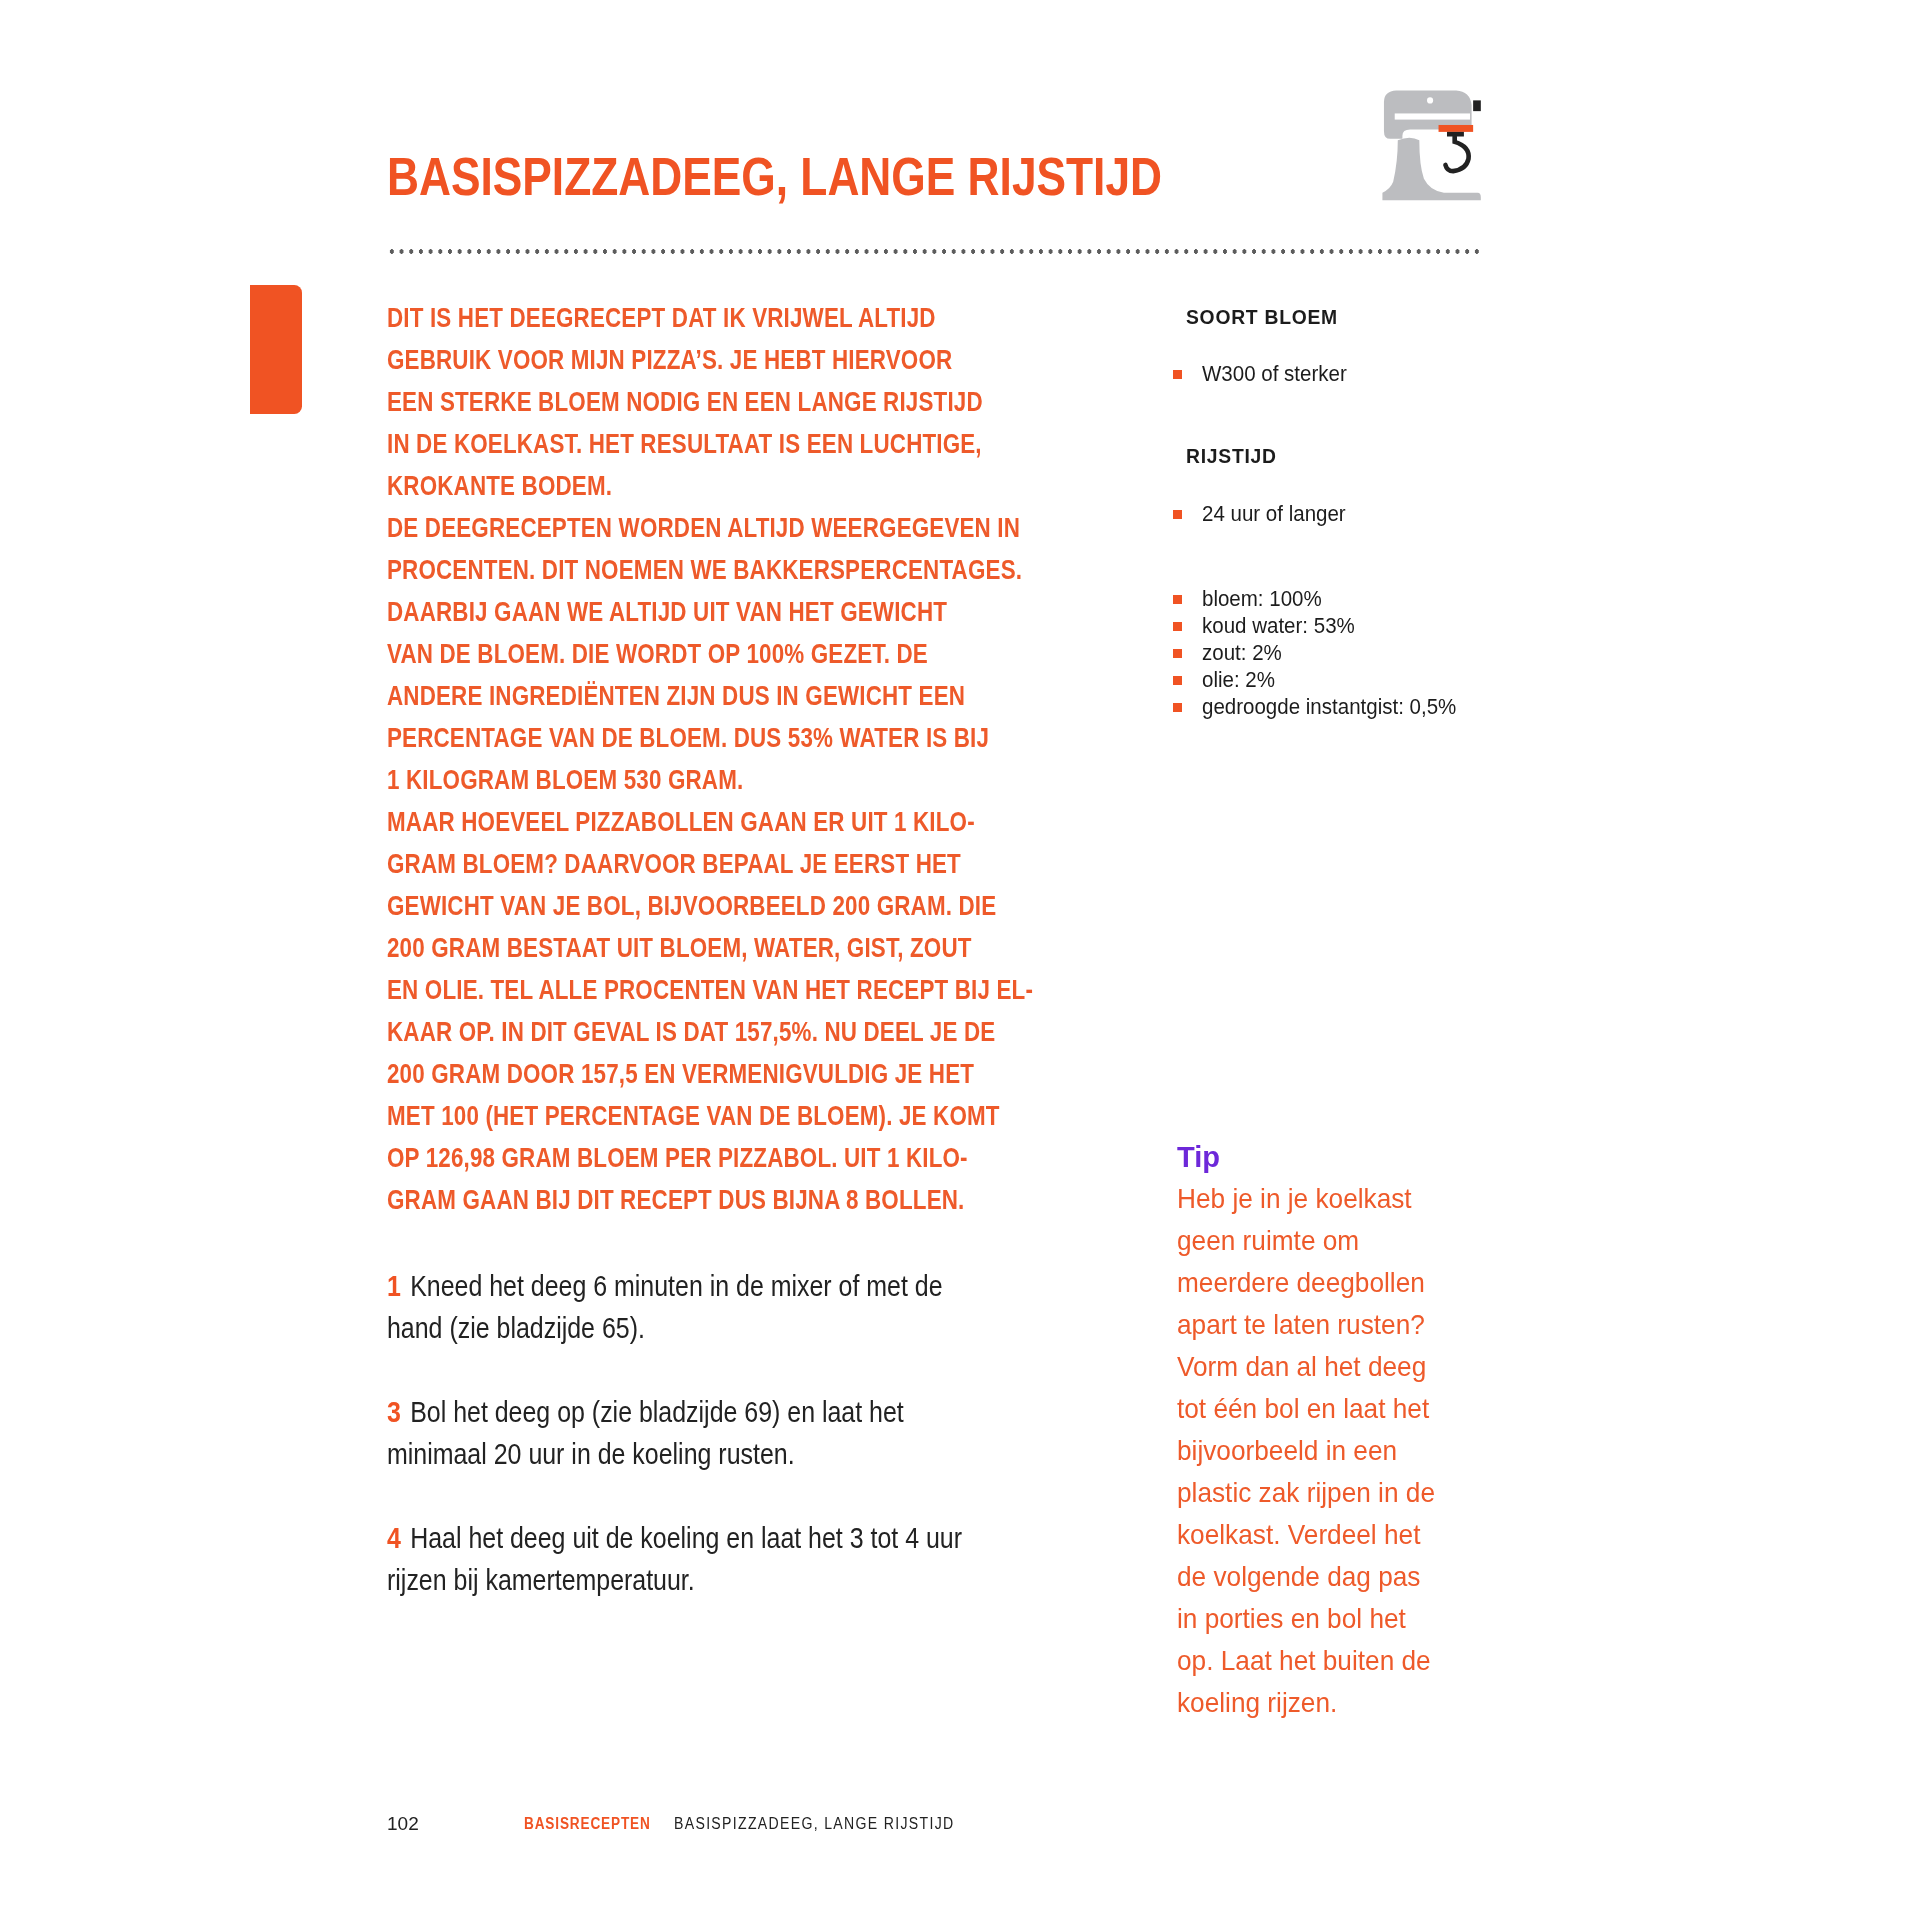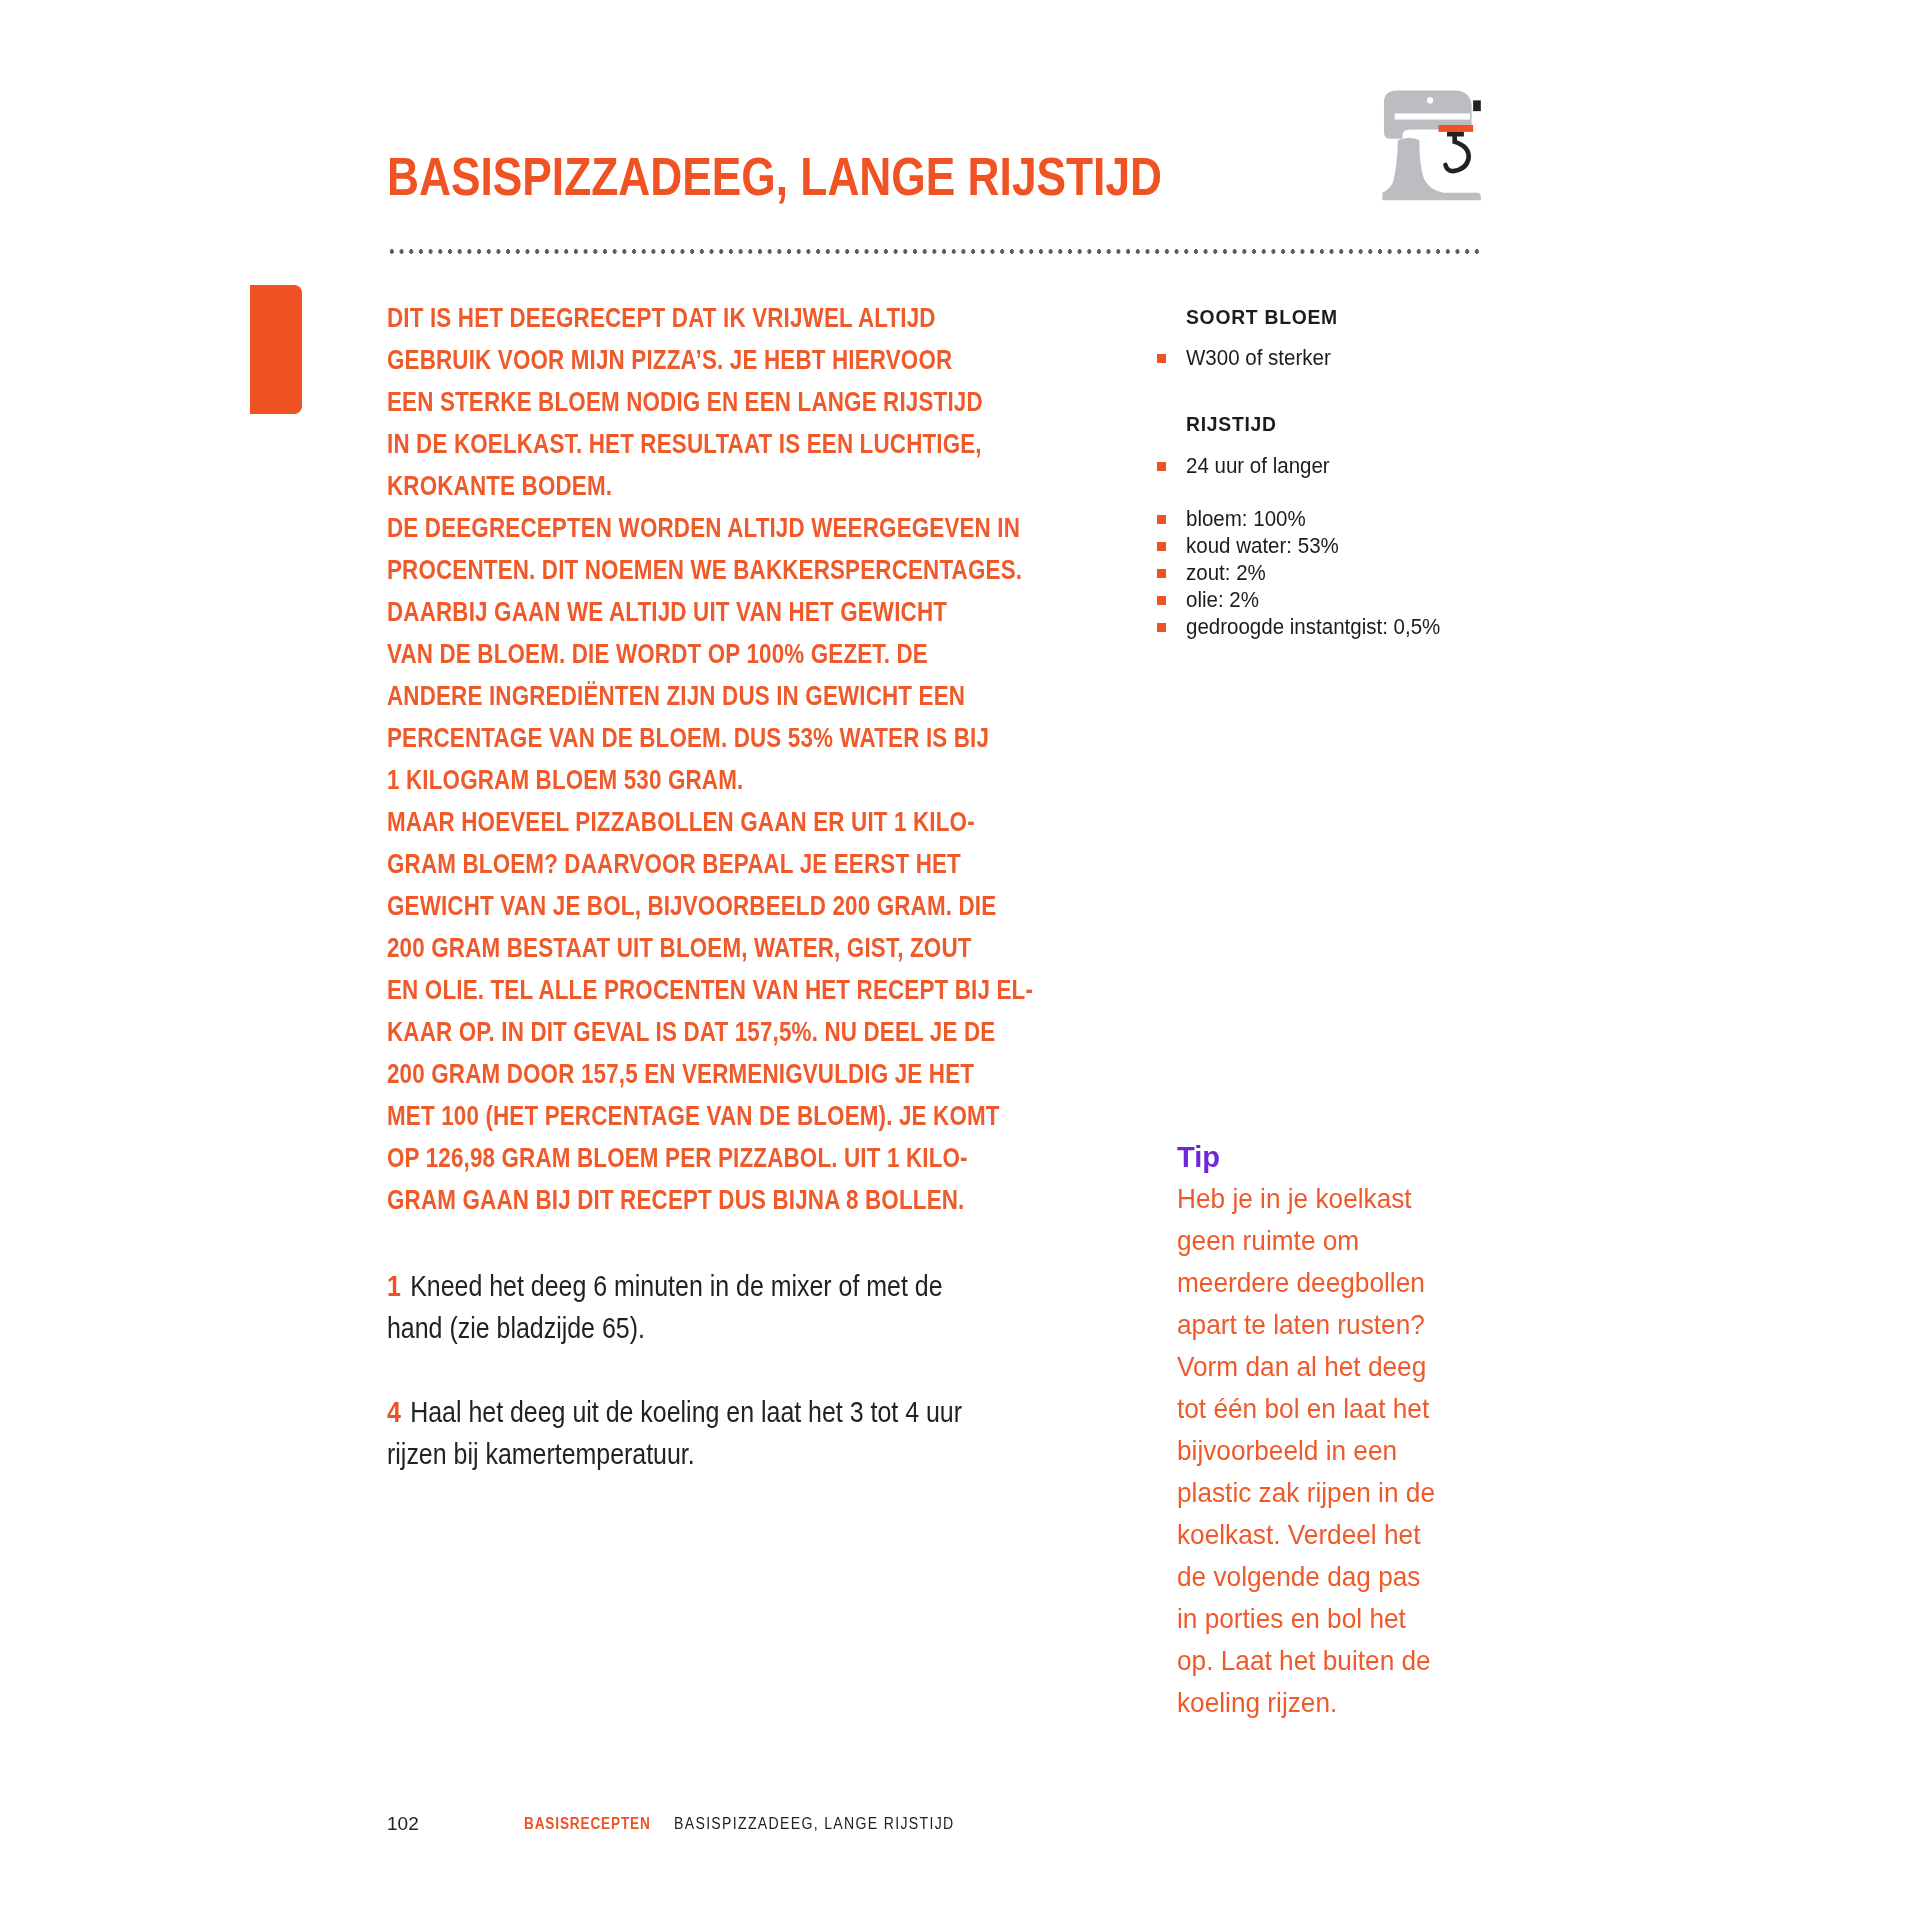--- a/index.html
+++ b/index.html
@@ -39,21 +39,21 @@
     transform: scaleX(0.86); transform-origin: left center;
   }
   .step-num { color: #F05323; font-weight: 700; margin-right: 10.8px; }
 
   .side { left: 1157px; top: 301px; width: 370px; }
   .side-label {
     margin-left: 28.5px; font-weight: 700; font-size: 21px; line-height: 31px;
     color: #1c1c1c; letter-spacing: 0.8px; transform: scaleX(0.92); transform-origin: left center;
     white-space: nowrap;
   }
-  .side-list { list-style: none; margin: 0; padding: 0; }
+  .side-list { list-style: none; margin: 16px; padding: 0; }
   .side-item { position: relative; padding-left: 28.5px; font-size: 22.3px; line-height: 27px;
                color: #1c1c1c; white-space: nowrap; }
   .side-item .bullet { position: absolute; left: 0; top: 10px; width: 9.2px; height: 9.2px;
                        background: #F05323; }
   .side-item .txt { display: inline-block; transform: scaleX(0.92); transform-origin: left center; }
   .gap-a { height: 12.3px; }
   .gap-b { height: 26px; }
   .gap-c { height: 37px; }
 
   .tip { left: 1177px; top: 1137px; width: 354px; }
@@ -122,20 +122,24 @@
   <div class="line">OP 126,98 GRAM BLOEM PER PIZZABOL. UIT 1 KILO-</div>
   <div class="line">GRAM GAAN BIJ DIT RECEPT DUS BIJNA 8 BOLLEN.</div>
 </div>
 
 <div class="abs steps">
   <div class="step">
     <div class="line"><span class="step-num">1</span><span>Kneed het deeg 6 minuten in de mixer of met de</span></div>
     <div class="line">hand (zie bladzijde 65).</div>
   </div>
   <div class="step">
+    <div class="line"><span class="step-num">3</span><span>Bol het deeg op (zie bladzijde 69) en laat het</span></div>
+    <div class="line">minimaal 20 uur in de koeling rusten.</div>
+  </div>
+  <div class="step">
     <div class="line"><span class="step-num">4</span><span>Haal het deeg uit de koeling en laat het 3 tot 4 uur</span></div>
     <div class="line">rijzen bij kamertemperatuur.</div>
   </div>
 </div>
 
 <div class="abs side">
   <div class="side-label">SOORT BLOEM</div>
   <div class="gap-a"></div>
   <ul class="side-list">
     <li class="side-item"><span class="bullet"></span><span class="txt">W300 of sterker</span></li>

